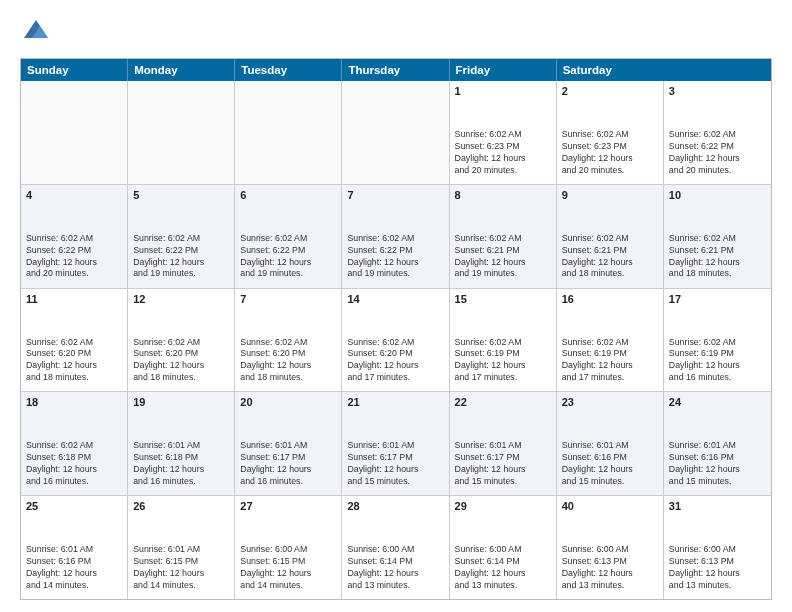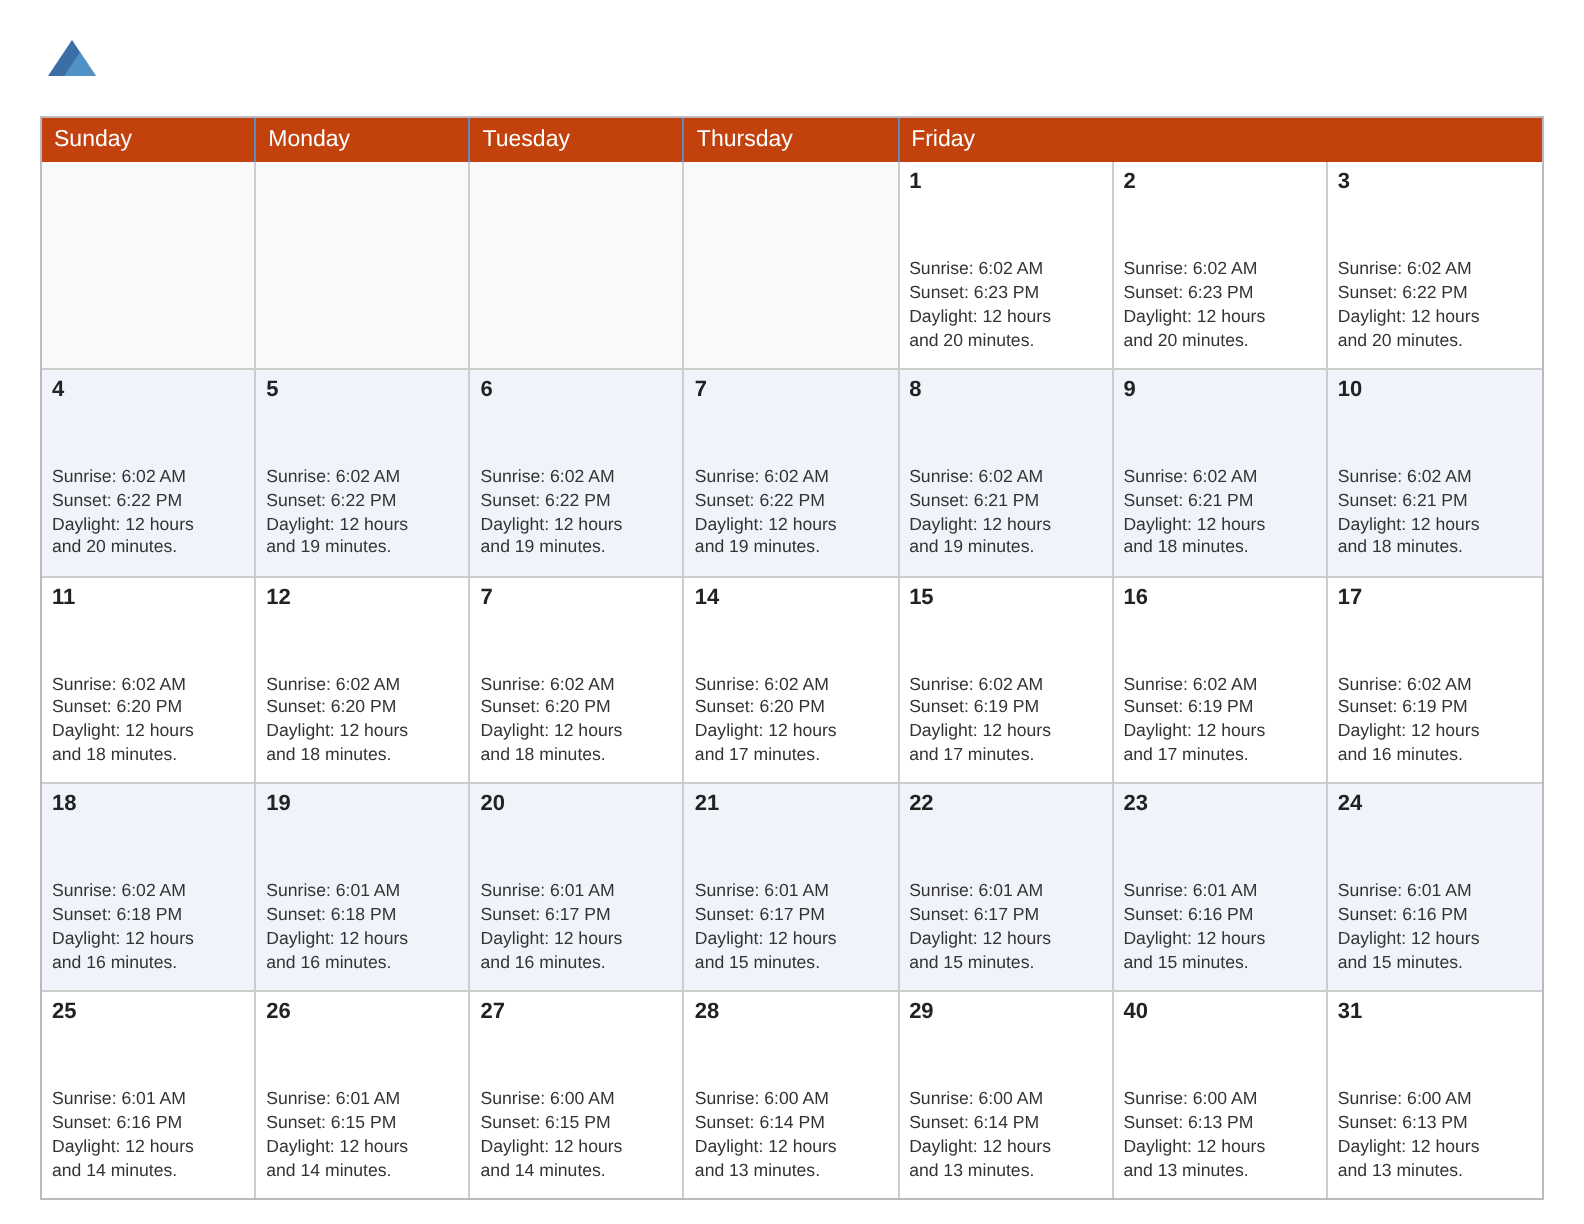--- a/index.html
+++ b/index.html
@@ -61,24 +61,24 @@
       color: #444;
     }
     .calendar {
       flex: 1;
       display: flex;
       flex-direction: column;
     }
     .cal-header {
       display: grid;
       grid-template-columns: repeat(7, 1fr);
-      background: #c2410c;
+      background: #0369a1;
       color: #fff;
       font-size: 11.5px;
-      font-weight: normal;
+      font-weight: bold;
     }
     .cal-header-cell {
       padding: 5px 6px;
       text-align: left;
       border-right: 1px solid #5a8ec5;
     }
     .cal-header-cell:last-child { border-right: none; }
     .cal-body {
       flex: 1;
       display: flex;
@@ -145,20 +145,21 @@
   </div>
 
   <div class="outer-border">
     <div class="calendar">
       <div class="cal-header" id="cal-header">
           <div class="cal-header-cell">Sunday</div>
           <div class="cal-header-cell">Monday</div>
           <div class="cal-header-cell">Tuesday</div>
           <div class="cal-header-cell">Thursday</div>
           <div class="cal-header-cell">Friday</div>
+          <div class="cal-header-cell">Saturday</div>
         </div>
       <div class="cal-body" id="cal-body">
           <div class="cal-row">
             <div class="cal-cell empty"></div>
             <div class="cal-cell empty"></div>
             <div class="cal-cell empty"></div>
             <div class="cal-cell empty"></div>
             <div class="cal-cell">
               <span class="day-num">1</span>
               <div class="cell-text" style="white-space: pre-line;">Sunrise: 6:02 AM

